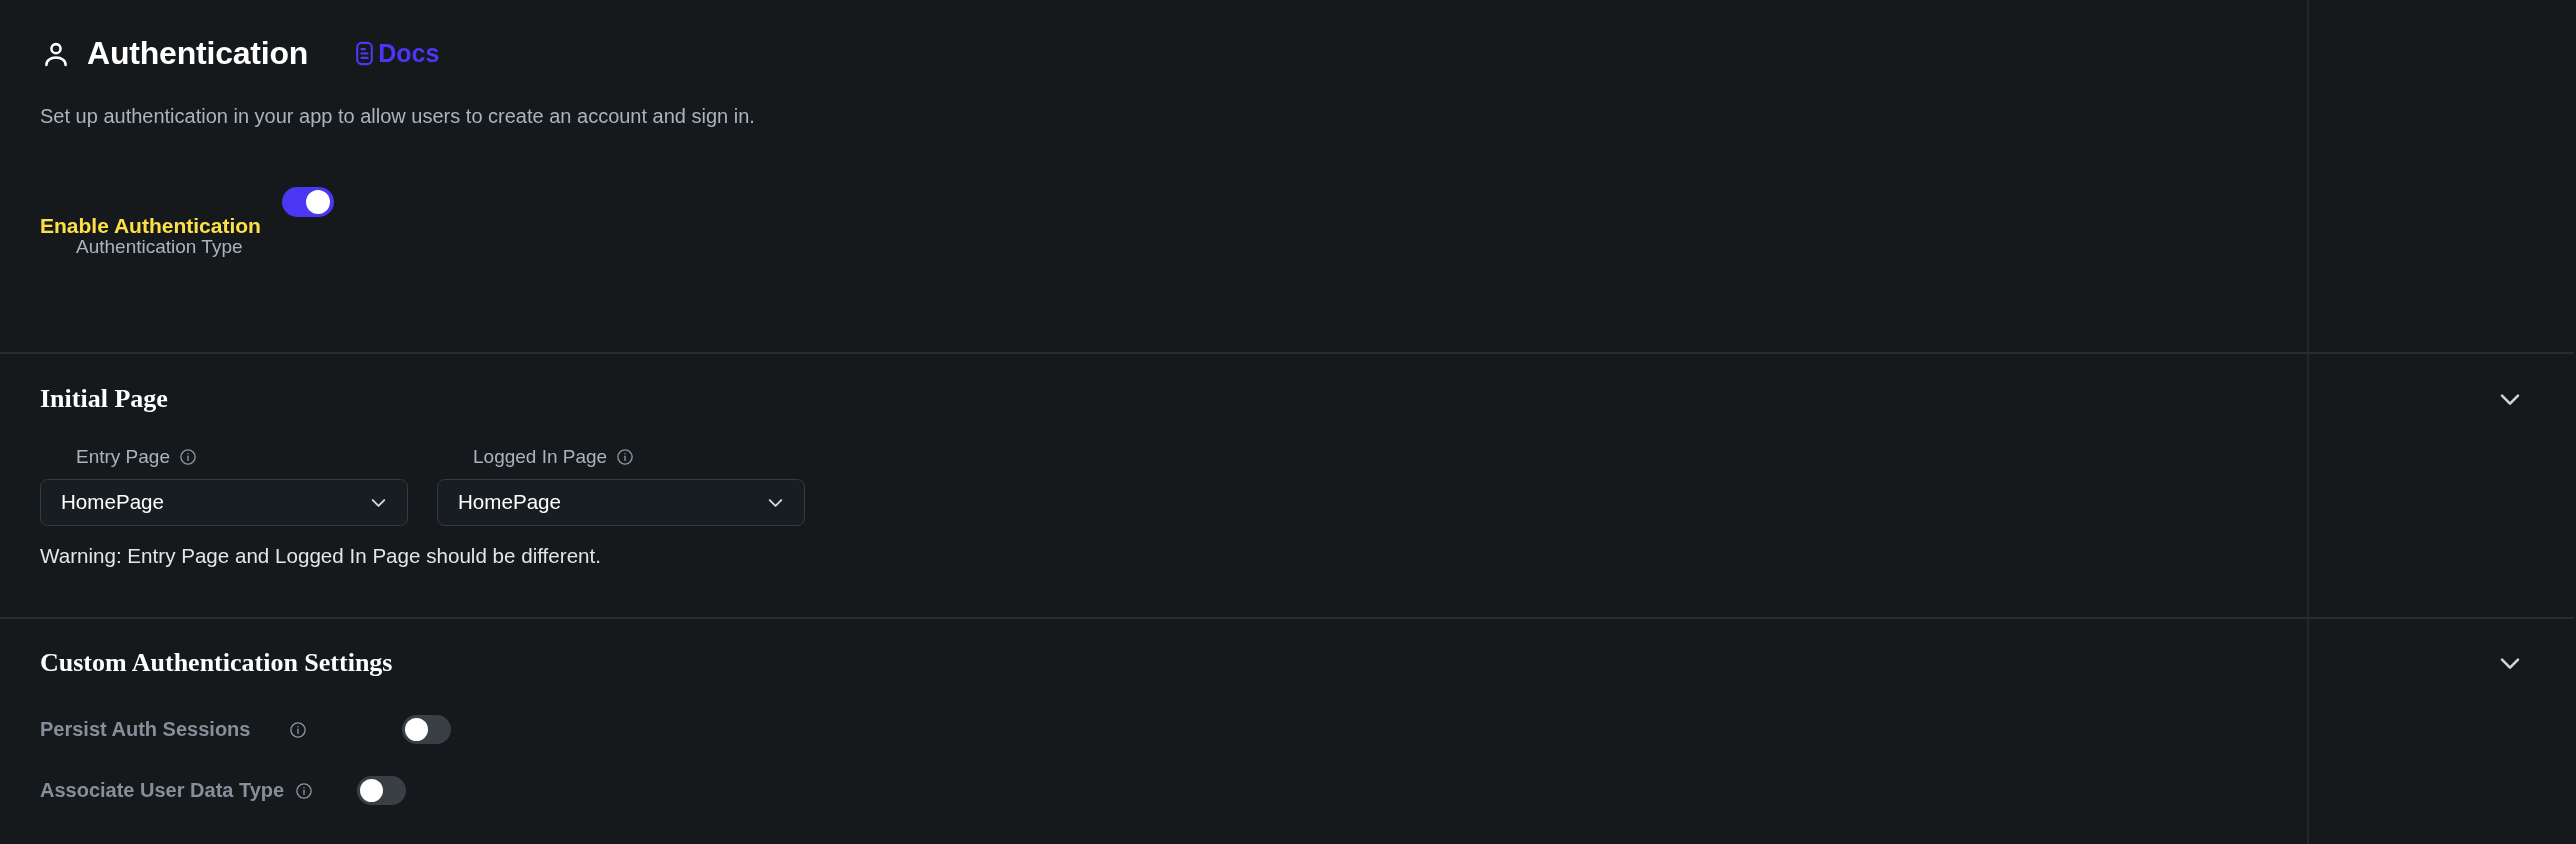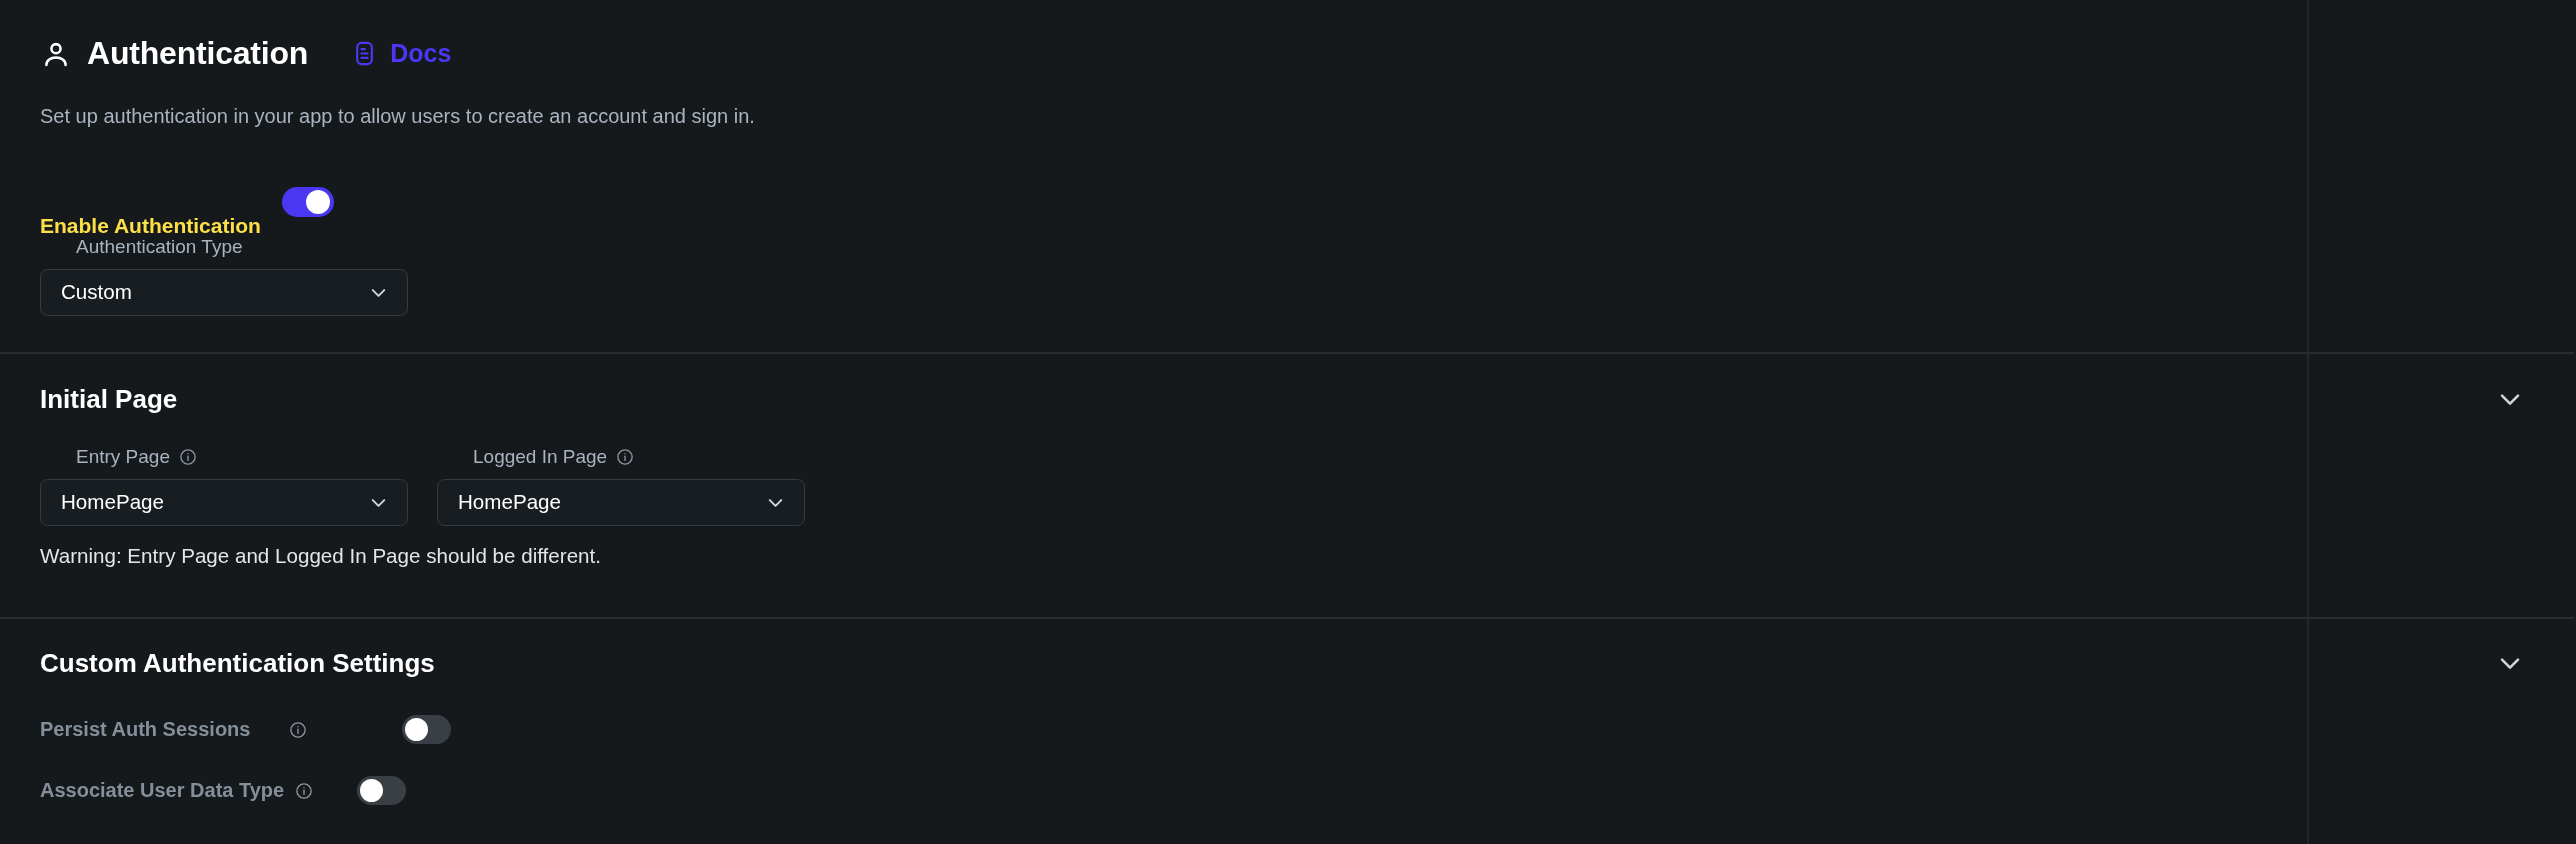--- a/index.html
+++ b/index.html
@@ -31,21 +31,20 @@
   .page-title {
     font-size: 32px;
     font-weight: bold;
     color: #ffffff;
     letter-spacing: -0.2px;
     white-space: nowrap;
   }
   .docs-link {
     display: flex;
     align-items: center;
-    gap: 12px;
     margin-left: 43px;
     cursor: pointer;
     text-decoration: none;
   }
   .docs-icon { width: 27px; height: 27px; flex:none; }
   .docs-label {
     font-size: 25px;
     font-weight: bold;
     color: #4b37f5;
     white-space: nowrap;
@@ -151,20 +150,21 @@
   
   .section-head {
     position: absolute;
     left: 0;
     width: 2574px;
     display: flex;
     align-items: center;
     justify-content: space-between;
     padding: 0 48px 0 40px;
     cursor: pointer;
+    font-family: Liberation Serif, serif;
   }
   .section-title {
     font-size: 26px;
     font-weight: bold;
     color: #ffffff;
     white-space: nowrap;
   }
   .chev-lg { width: 32px; height: 32px; flex:none; }
 
   #initial-head { top: 379px; height: 40px; }
@@ -239,28 +239,20 @@
   <div class="enable-row">
     <span class="enable-label">Enable Authentication</span>
     <span class="toggle on">
       <span class="knob"></span>
     </span>
   </div>
 
   <div class="auth-type-group">
     <div class="field-label">
       <span>Authentication Type</span>
-    </div>
-    <div class="select">
-      <span class="value">Custom</span>
-      <span class="chev-sm">
-        <svg viewBox="0 0 24 24" width="23" height="23" fill="none" stroke="#ced6de" stroke-width="2.1" stroke-linecap="round" stroke-linejoin="round">
-          <polyline points="6,9.5 12,15.5 18,9.5"></polyline>
-        </svg>
-      </span>
     </div>
   </div>
 
   <div class="divider" id="div1"></div>
 
   <div class="section-head" id="initial-head">
     <span class="section-title">Initial Page</span>
     <span class="chev-lg">
       <svg viewBox="0 0 24 24" width="32" height="32" fill="none" stroke="#ced6de" stroke-width="1.9" stroke-linecap="round" stroke-linejoin="round">
         <polyline points="6,9.5 12,15.5 18,9.5"></polyline>

